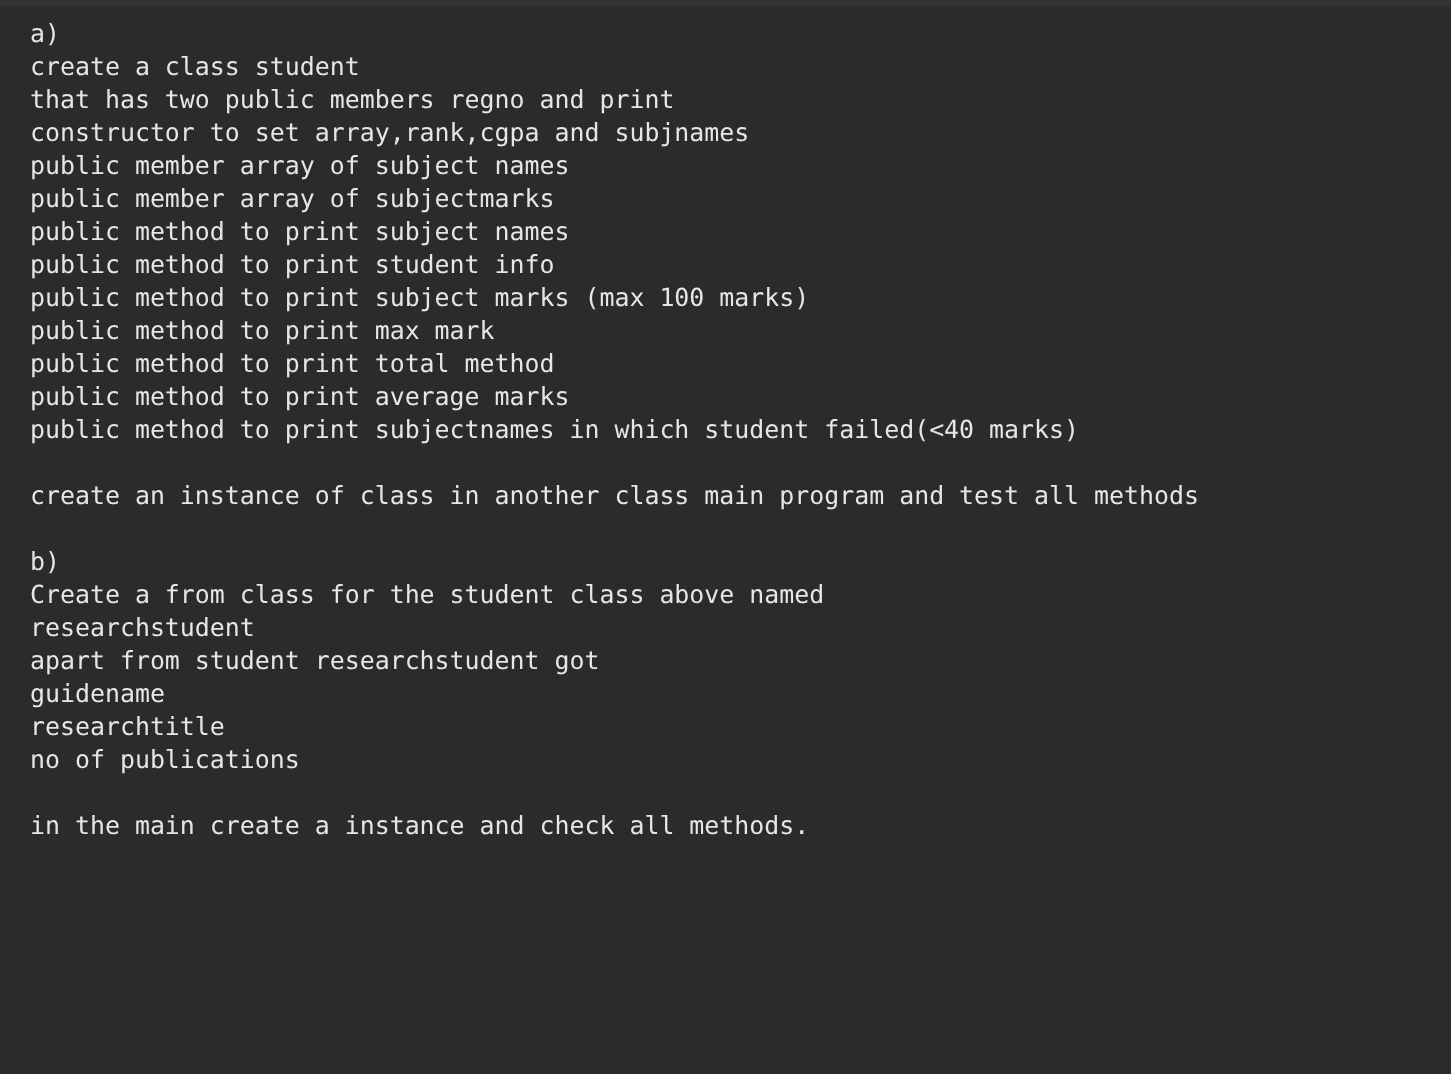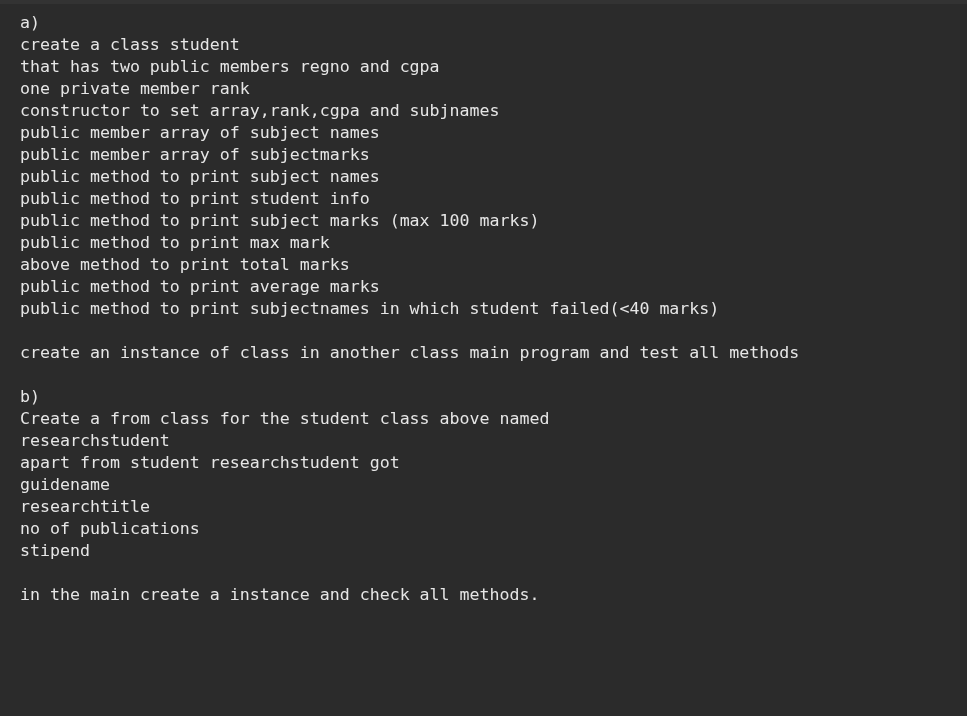--- a/index.html
+++ b/index.html
@@ -55,41 +55,39 @@
 <body>
 
 <div id="app">
 
   <div class="top-band"></div>
 
   <div class="text-surface">
 
     <div class="line">a)</div>
     <div class="line">create a class student</div>
-    <div class="line">that has two public members regno and cgpa</div>
-    <div class="line">one private member rank</div>
+    <div class="line">that has two public members regno and print</div>
     <div class="line">constructor to set array,rank,cgpa and subjnames</div>
     <div class="line">public member array of subject names</div>
     <div class="line">public member array of subjectmarks</div>
     <div class="line">public method to print subject names</div>
     <div class="line">public method to print student info</div>
     <div class="line">public method to print subject marks (max 100 marks)</div>
     <div class="line">public method to print max mark</div>
-    <div class="line">above method to print total marks</div>
+    <div class="line">public method to print total method</div>
     <div class="line">public method to print average marks</div>
     <div class="line">public method to print subjectnames in which student failed(&lt;40 marks)</div>
     <div class="line blank"></div>
     <div class="line">create an instance of class in another class main program and test all methods</div>
     <div class="line blank"></div>
     <div class="line">b)</div>
     <div class="line">Create a from class for the student class above named</div>
     <div class="line">researchstudent</div>
     <div class="line">apart from student researchstudent got</div>
     <div class="line">guidename</div>
     <div class="line">researchtitle</div>
     <div class="line">no of publications</div>
-    <div class="line">stipend</div>
     <div class="line blank"></div>
     <div class="line">in the main create a instance and check all methods.</div>
 
   </div>
 
 </div>
 
 </body></html>

